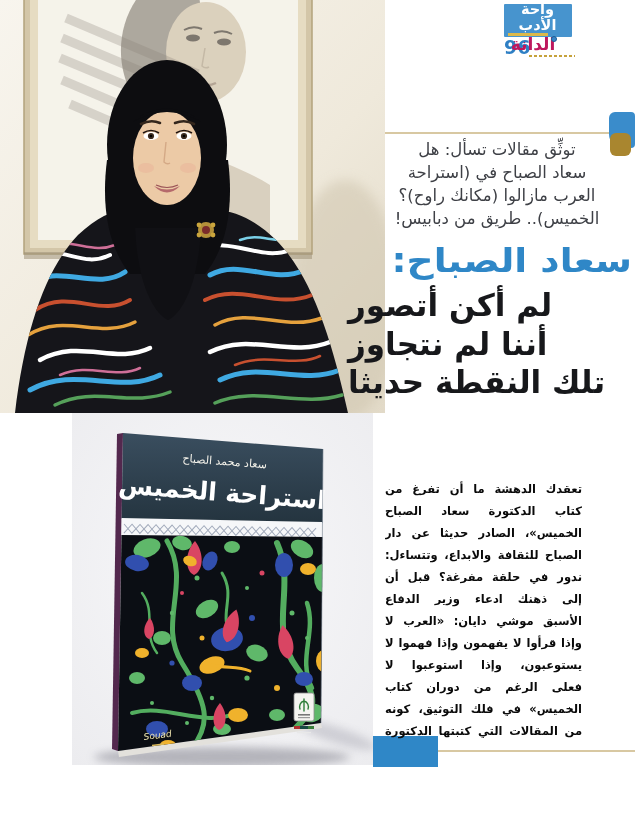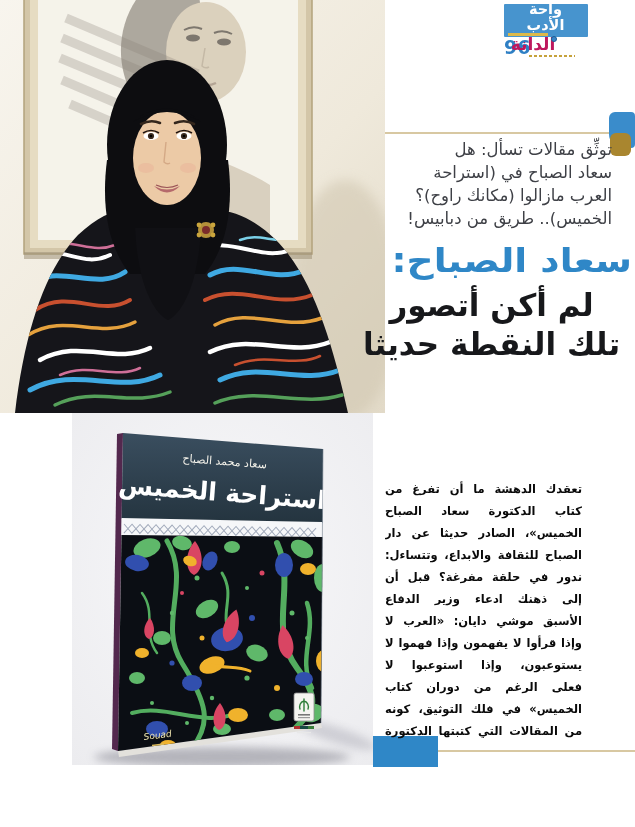--- a/index.html
+++ b/index.html
@@ -1,39 +1,39 @@
 <!DOCTYPE html>
 <html lang="ar"><head>
 <meta charset="utf-8">
 <style>
   html,body{margin:0;padding:0;background:#ffffff;}
   *{box-sizing:border-box;font-family:"DejaVu Sans",sans-serif;}
   .page{position:relative;width:635px;height:827px;background:#fff;overflow:hidden;direction:ltr;}
 
   
-  .badge-box{position:absolute;left:504px;top:4px;width:84px;height:33px;background:#4794ce;border-radius:1px;}
+  .badge-box{position:absolute;left:504px;top:4px;width:68px;height:33px;background:#4794ce;border-radius:1px;}
   .badge-box .label{position:absolute;right:5px;bottom:3px;left:4px;color:#fff;font-size:14.5px;font-weight:bold;direction:rtl;text-align:center;line-height:1.1;}
   .badge-underline{position:absolute;left:4px;bottom:1px;width:40px;height:3px;background:#dcb94a;}
   .issue-number{position:absolute;left:504px;top:36px;width:22px;color:#2e7fc4;font-size:19px;font-weight:bold;text-align:left;}
   .magazine-logo{position:absolute;left:508px;top:34px;width:50px;color:#be185d;font-size:17px;font-weight:bold;direction:rtl;text-align:center;letter-spacing:-.5px;}
   .logo-globe{position:absolute;left:551px;top:36px;width:6px;height:6px;border-radius:50%;background:#3a86c8;border:1px solid #1c5e94;}
   .logo-subtext{position:absolute;left:529px;top:55px;width:46px;height:2px;background:repeating-linear-gradient(90deg,#c6a23c 0 3px,transparent 3px 5px);}
 
   
   .top-rule{position:absolute;left:385px;top:132px;width:228px;height:2px;background:#d8c8a2;}
   .corner-blue{position:absolute;left:609px;top:112px;width:26px;height:36px;background:#3a8ccb;border-radius:6px 4px 4px 14px;}
   .corner-gold{position:absolute;left:610px;top:133px;width:21px;height:23px;background:#a9862f;border-radius:6px;}
   .bottom-blue-rect{position:absolute;left:373px;top:736px;width:65px;height:31px;background:#2f87c7;}
   .bottom-rule{position:absolute;left:438px;top:750px;width:197px;height:2px;background:#d8c8a2;}
 
   
-  .intro{position:absolute;right:23px;top:138px;width:230px;direction:rtl;text-align:right;color:#3e4046;font-size:16.5px;line-height:23px;font-weight:500;}
+  .intro{position:absolute;right:23px;top:138px;width:230px;direction:rtl;text-align:center;color:#3e4046;font-size:16.5px;line-height:23px;font-weight:500;}
   .headline{position:absolute;right:3px;top:241px;width:272px;margin:0;direction:rtl;text-align:right;color:#2f87c7;font-size:33px;font-weight:bold;line-height:40px;transform:scaleX(1.14);transform-origin:right center;z-index:6;
     text-shadow:2px 0 0 #fff,-2px 0 0 #fff,0 2px 0 #fff,0 -2px 0 #fff,2px 2px 0 #fff,-2px -2px 0 #fff,2px -2px 0 #fff,-2px 2px 0 #fff;}
-  .quote{position:absolute;right:6px;top:286px;width:275px;direction:rtl;text-align:center;color:#17181b;font-size:31px;font-weight:bold;line-height:38.5px;z-index:5;}
+  .quote{position:absolute;right:12px;top:286px;width:275px;direction:rtl;text-align:left;color:#17181b;font-size:31px;font-weight:bold;line-height:38.5px;z-index:5;}
   .body-col{position:absolute;left:385px;top:478px;width:197px;direction:rtl;color:#0a0a0a;font-size:11.5px;font-weight:bold;line-height:22px;z-index:5;}
   .body-line{text-align:justify;text-align-last:justify;height:22px;overflow:hidden;}
 
   
   .photo-wrap{position:absolute;left:0;top:0;width:385px;height:413px;z-index:1;}
   .book-wrap{position:absolute;left:72px;top:413px;width:301px;height:352px;z-index:1;}
   svg{display:block;}
 </style>
 </head>
 <body>
@@ -159,20 +159,21 @@
   <div class="intro">
     <div>توثِّق مقالات تسأل: هل</div>
     <div>سعاد الصباح في (استراحة</div>
     <div>العرب مازالوا (مكانك راوح)؟</div>
     <div>الخميس).. طريق من دبابيس!</div>
   </div>
 
   <h1 class="headline">سعاد الصباح:</h1>
   <div class="quote">
     <div>لم أكن أتصور</div>
+    <div>أننا لم نتجاوز</div>
     <div>تلك النقطة حديثا</div>
   </div>
 
   <div class="body-col">
     <div class="body-line">تعقدك الدهشة ما أن تفرغ من قراءة</div>
     <div class="body-line">كتاب الدكتورة سعاد الصباح «استراحة</div>
     <div class="body-line">الخميس»، الصادر حديثا عن دار سعاد</div>
     <div class="body-line">الصباح للثقافة والابداع، وتتساءل: هل</div>
     <div class="body-line">ندور في حلقة مفرغة؟ قبل أن يتبادر</div>
     <div class="body-line">إلى ذهنك ادعاء وزير الدفاع الإسرائيلي</div>

